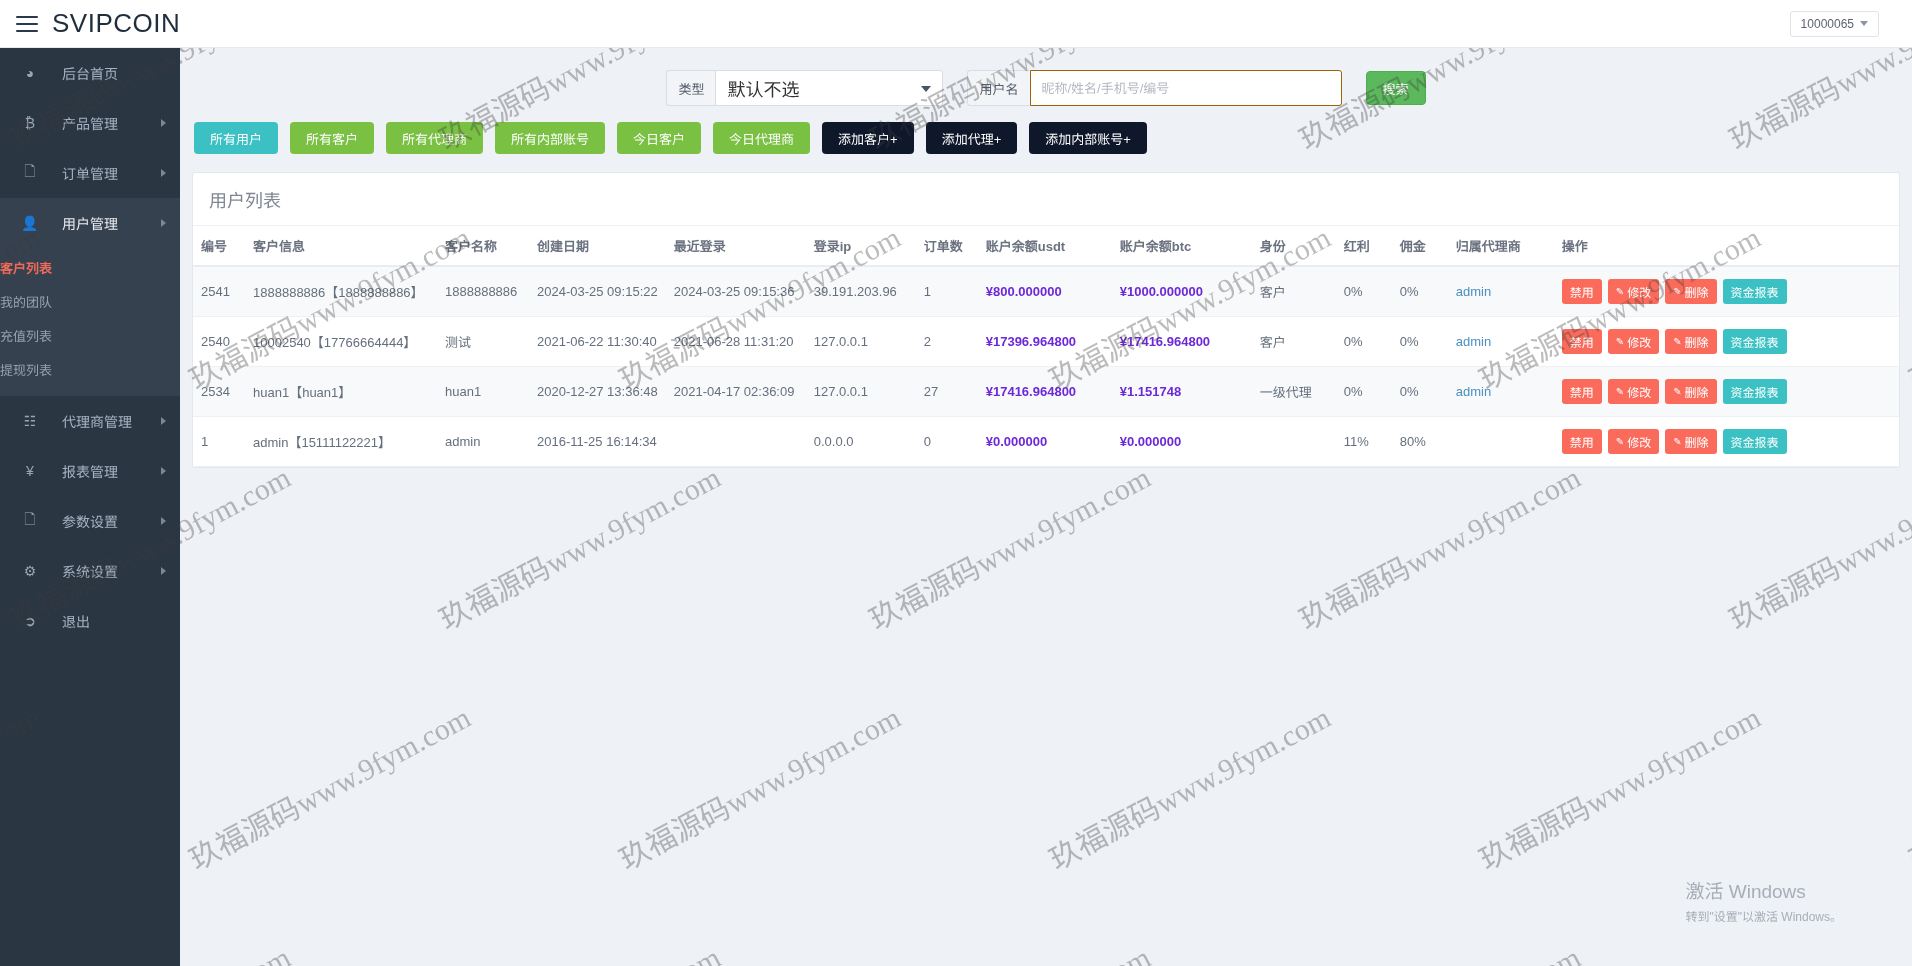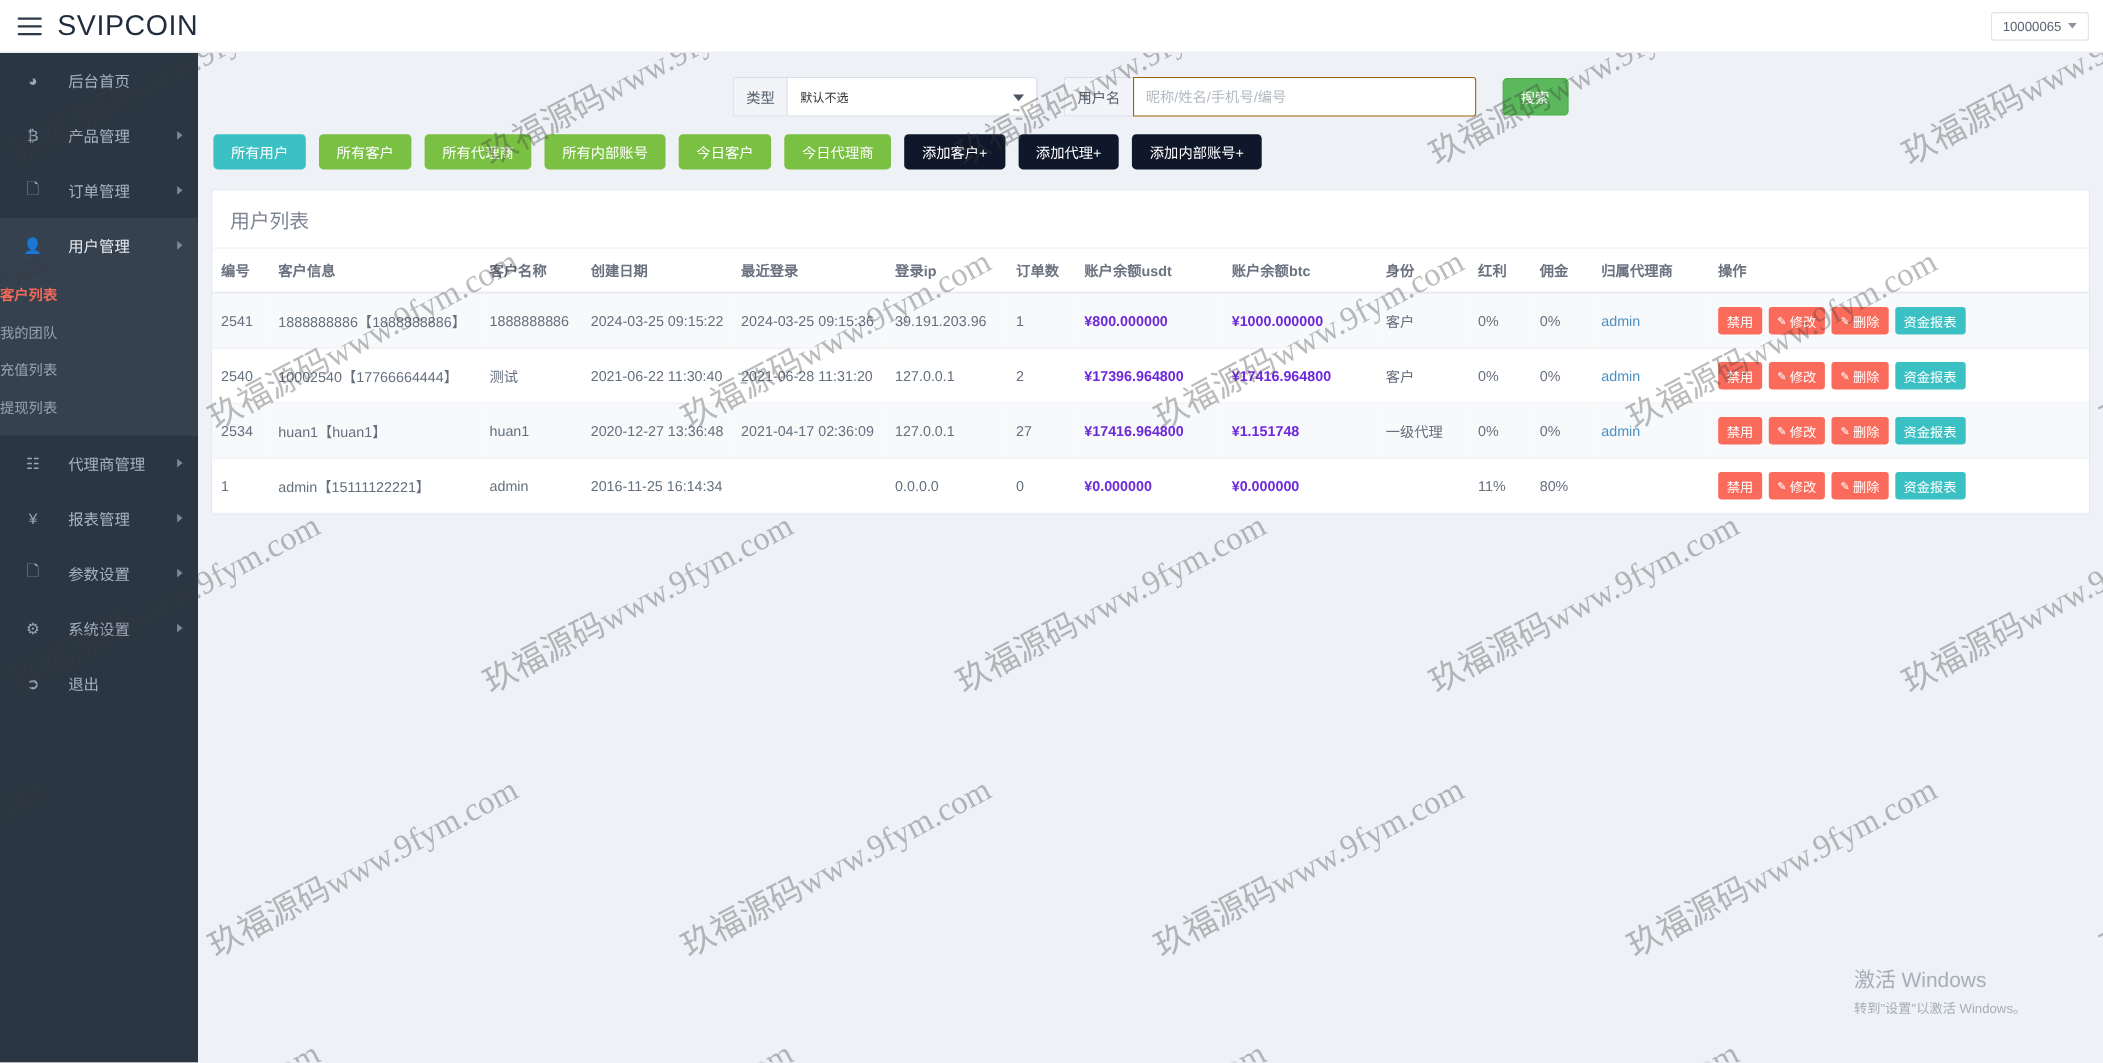--- a/index.html
+++ b/index.html
@@ -22,21 +22,21 @@
   .hamburger {
     width: 22px; height: 16px; margin-left: 16px; margin-right: 14px;
     display: flex; flex-direction: column; justify-content: space-between;
     cursor: pointer;
   }
   .hamburger span { display: block; height: 2px; background: #2b3a4a; border-radius: 1px; }
   .brand {
     font-size: 26px; color: #1f2d3d; letter-spacing: .5px; font-weight: 400;
   }
   .topbar-right {
-    margin-left: auto; margin-right: 13px;
+    margin-left: auto; margin-right: 33px;
     display: flex; align-items: center;
   }
   .user-pill {
     border: 1px solid #dfe3ea; background: #fff; border-radius: 3px;
     padding: 5px 10px; font-size: 12px; color: #5a6472;
     display: flex; align-items: center; gap: 6px; cursor: pointer;
   }
   .caret-down {
     width: 0; height: 0; border-left: 4px solid transparent;
     border-right: 4px solid transparent; border-top: 5px solid #8a93a0;
@@ -81,21 +81,21 @@
     padding: 22px 0 12px 0; gap: 24px;
   }
   .input-group { display: flex; align-items: stretch; }
   .ig-addon {
     background: #f2f4f7; border: 1px solid #d9dee6; border-right: none;
     border-radius: 3px 0 0 3px; font-size: 13px; color: #55606e;
     padding: 0 11px; display: flex; align-items: center;
   }
   .ig-select {
     width: 228px; border: 1px solid #d9dee6; background: #fff;
-    border-radius: 0 3px 3px 0; font-size: 11px; color: #333;
+    border-radius: 0 3px 3px 0; font-size: 18px; color: #333;
     padding: 0 26px 0 11px; height: 36px; display: flex; align-items: center;
     position: relative; cursor: pointer;
   }
   .ig-select .sel-caret {
     position: absolute; right: 11px; top: 15px;
     width: 0; height: 0; border-left: 5px solid transparent;
     border-right: 5px solid transparent; border-top: 6px solid #4a5462;
   }
   .ig-input {
     width: 312px; height: 36px; border: 1px solid #a16207; background: #fff;

